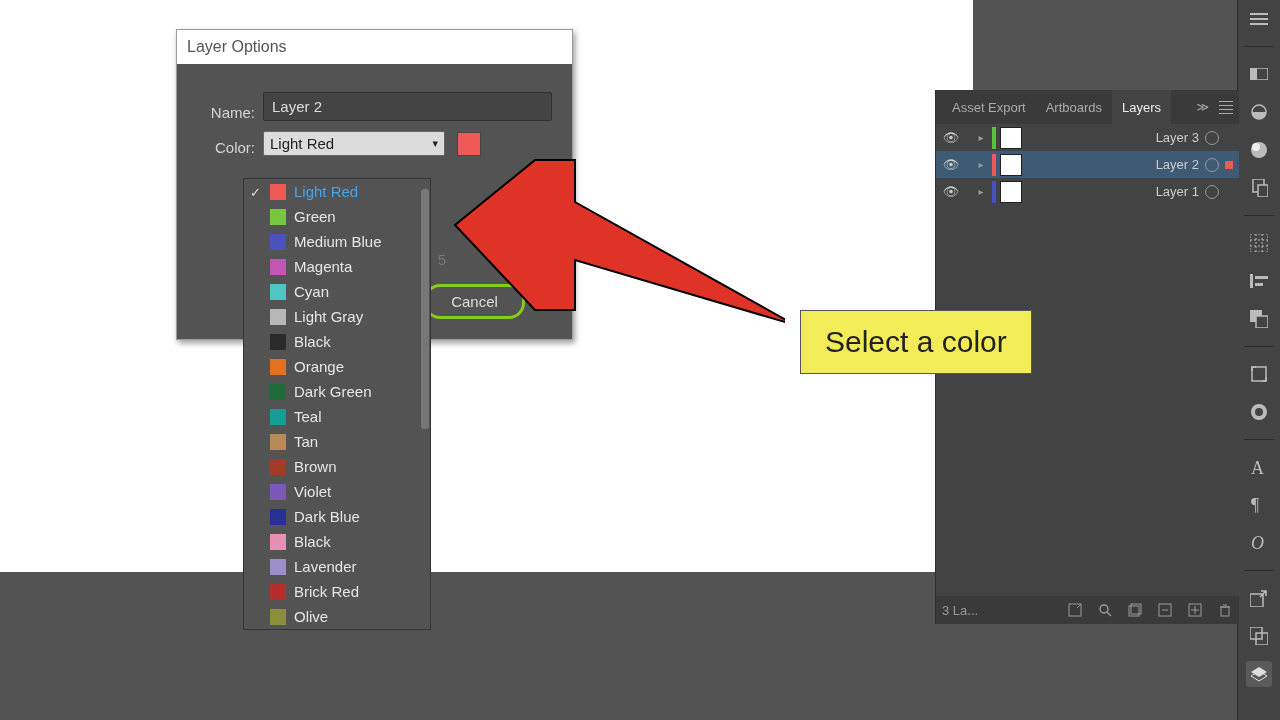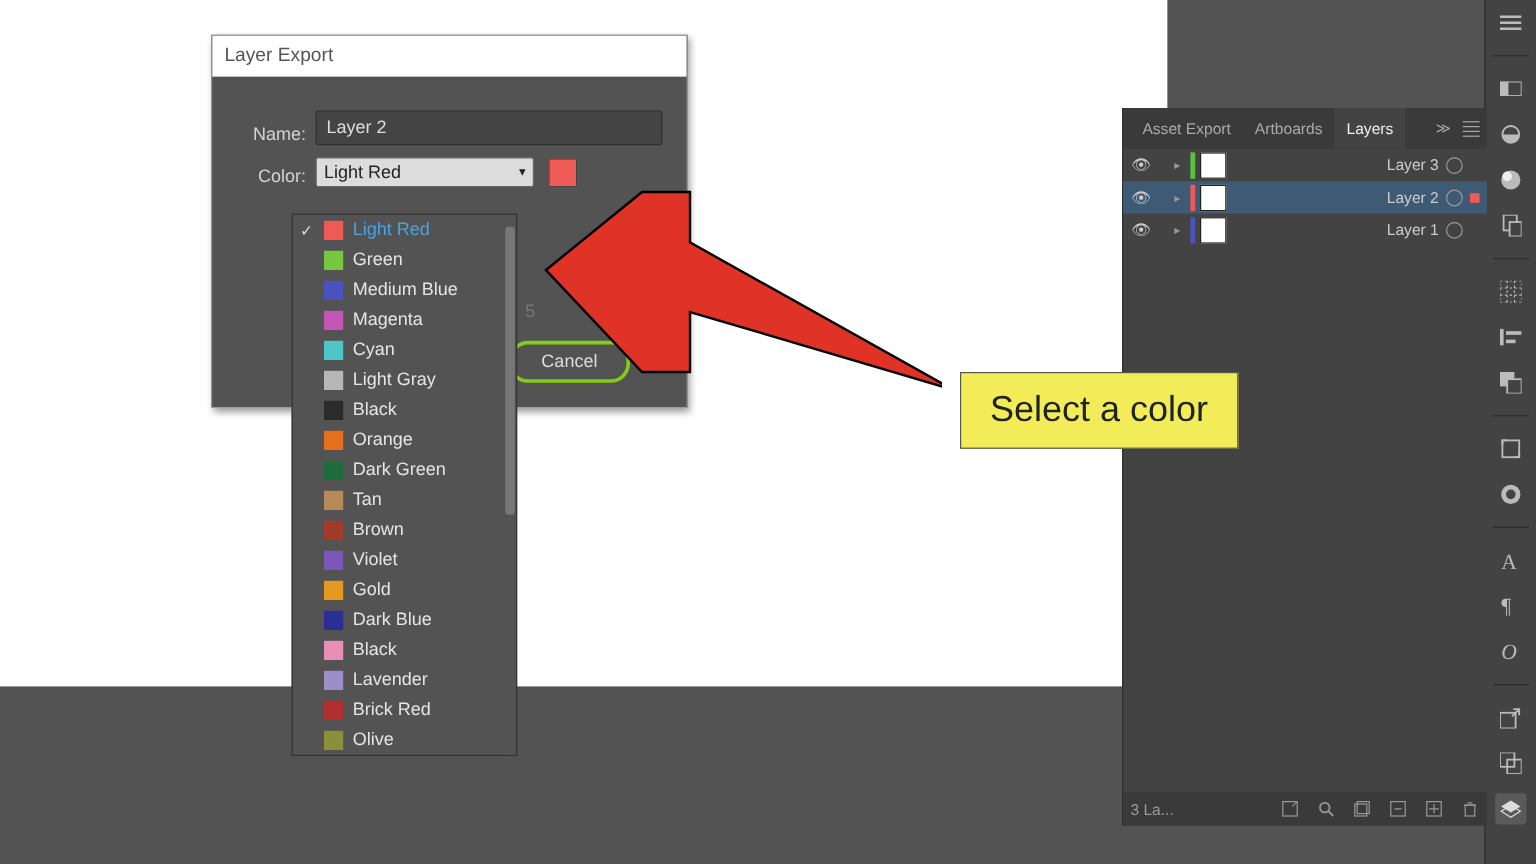--- a/index.html
+++ b/index.html
@@ -27,21 +27,21 @@
   .dd-item.selected{color:#4aa3e6;}
   .dd-check{position:absolute;left:6px;top:6px;color:#ddd;font-size:13px;}
   .dd-sw{width:16px;height:16px;margin-right:8px;flex-shrink:0;}
   .dd-scroll{position:absolute;right:0;top:0;width:10px;height:100%;background:#535353;}
   .dd-thumb{position:absolute;right:1px;top:10px;width:8px;height:240px;background:#777;border-radius:3px;}
   
   .arrow-wrap{position:absolute;left:445px;top:150px;width:340px;height:200px;pointer-events:none;}
   
   .callout{position:absolute;left:800px;top:310px;background:#f2ec58;border:1px solid #555;padding:14px 24px;font-size:30px;color:#222;}
   
-  .panel{position:absolute;left:935px;top:90px;width:303px;height:598px;background:#434343;color:#ccc;font-size:13px;border-left:1px solid #2e2e2e;}
+  .panel{position:absolute;left:935px;top:90px;width:303px;height:534px;background:#434343;color:#ccc;font-size:13px;border-left:1px solid #2e2e2e;}
   .tabs{display:flex;align-items:center;height:34px;background:#3a3a3a;padding:0 6px;}
   .tab{padding:0 10px;color:#aaa;font-size:13px;height:34px;display:flex;align-items:center;}
   .tab.active{color:#eee;background:#434343;}
   .tabs-ext{margin-left:auto;display:flex;align-items:center;gap:10px;}
   .chevr{color:#aaa;font-size:12px;}
   .burger{display:inline-block;width:14px;}
   .burger span{display:block;height:1px;background:#aaa;margin:3px 0;}
   .layerrow{display:flex;align-items:center;height:27px;padding:0 6px;}
   .layerrow.sel{background:#3e5a74;}
   .eye{width:18px;text-align:center;color:#ccc;font-size:13px;}
@@ -259,21 +259,21 @@
         <svg width="14" height="14">
           <rect x="3" y="4" width="8" height="9" fill="none" stroke="#999"></rect>
           <line x1="2" y1="4" x2="12" y2="4" stroke="#999"></line>
           <line x1="5" y1="2" x2="9" y2="2" stroke="#999"></line>
         </svg>
       </span>
   </div>
 </div>
 
 <div class="dialog">
-  <div class="dlg-title">Layer Export</div>
+  <div class="dlg-title">Layer Options</div>
   <div class="dlg-body">
     <div class="row">
       <div class="lbl">Name:</div>
       <input class="namefield" value="Layer 2" style="">
     </div>
     <div class="row">
       <div class="lbl">Color:</div>
       <div class="select">
         <span>Light Red</span>
         <span class="chev">▾</span>
@@ -325,34 +325,34 @@
       </div>
       <div class="dd-item">
         <span class="dd-sw" style="background: rgb(228, 112, 27);"></span>
         <span>Orange</span>
       </div>
       <div class="dd-item">
         <span class="dd-sw" style="background: rgb(31, 107, 60);"></span>
         <span>Dark Green</span>
       </div>
       <div class="dd-item">
+        <span class="dd-sw" style="background: rgb(21, 158, 147);"></span>
+        <span>Teal</span>
+      </div>
+      <div class="dd-item">
         <span class="dd-sw" style="background: rgb(184, 138, 88);"></span>
         <span>Tan</span>
       </div>
       <div class="dd-item">
         <span class="dd-sw" style="background: rgb(162, 58, 40);"></span>
         <span>Brown</span>
       </div>
       <div class="dd-item">
         <span class="dd-sw" style="background: rgb(122, 87, 184);"></span>
         <span>Violet</span>
-      </div>
-      <div class="dd-item">
-        <span class="dd-sw" style="background: rgb(229, 154, 31);"></span>
-        <span>Gold</span>
       </div>
       <div class="dd-item">
         <span class="dd-sw" style="background: rgb(42, 47, 148);"></span>
         <span>Dark Blue</span>
       </div>
       <div class="dd-item">
         <span class="dd-sw" style="background: rgb(231, 143, 180);"></span>
         <span>Black</span>
       </div>
       <div class="dd-item">

